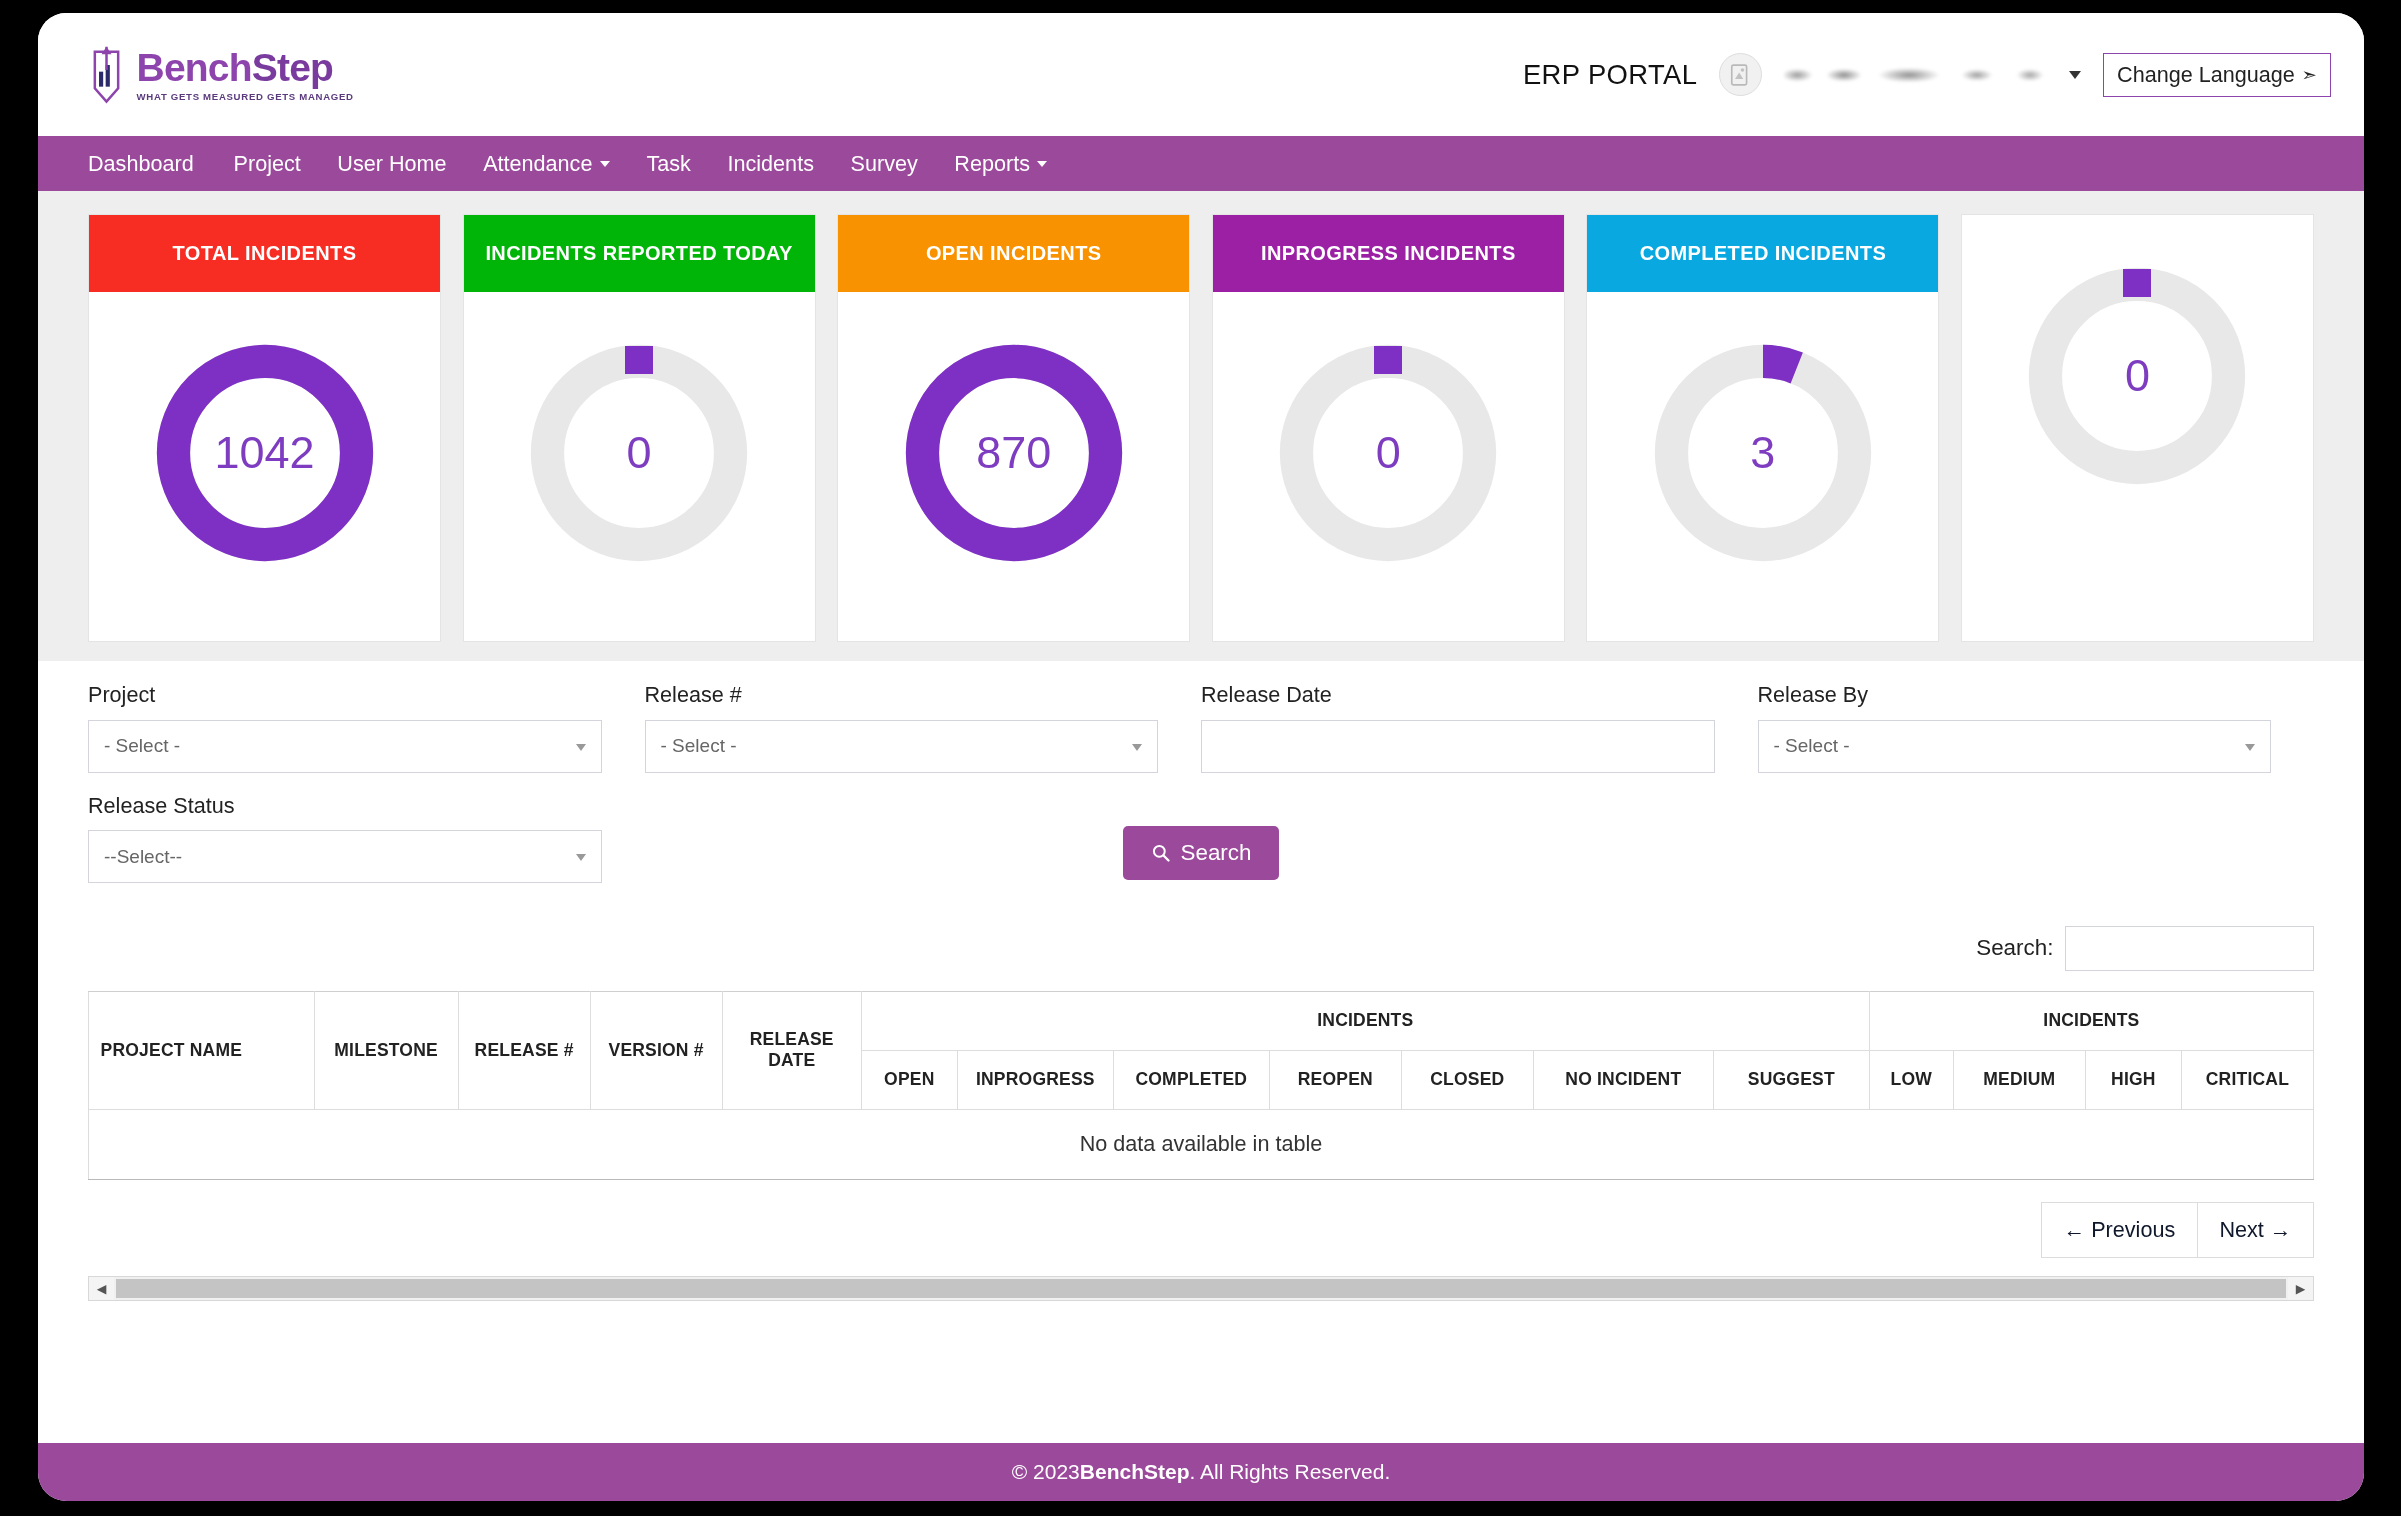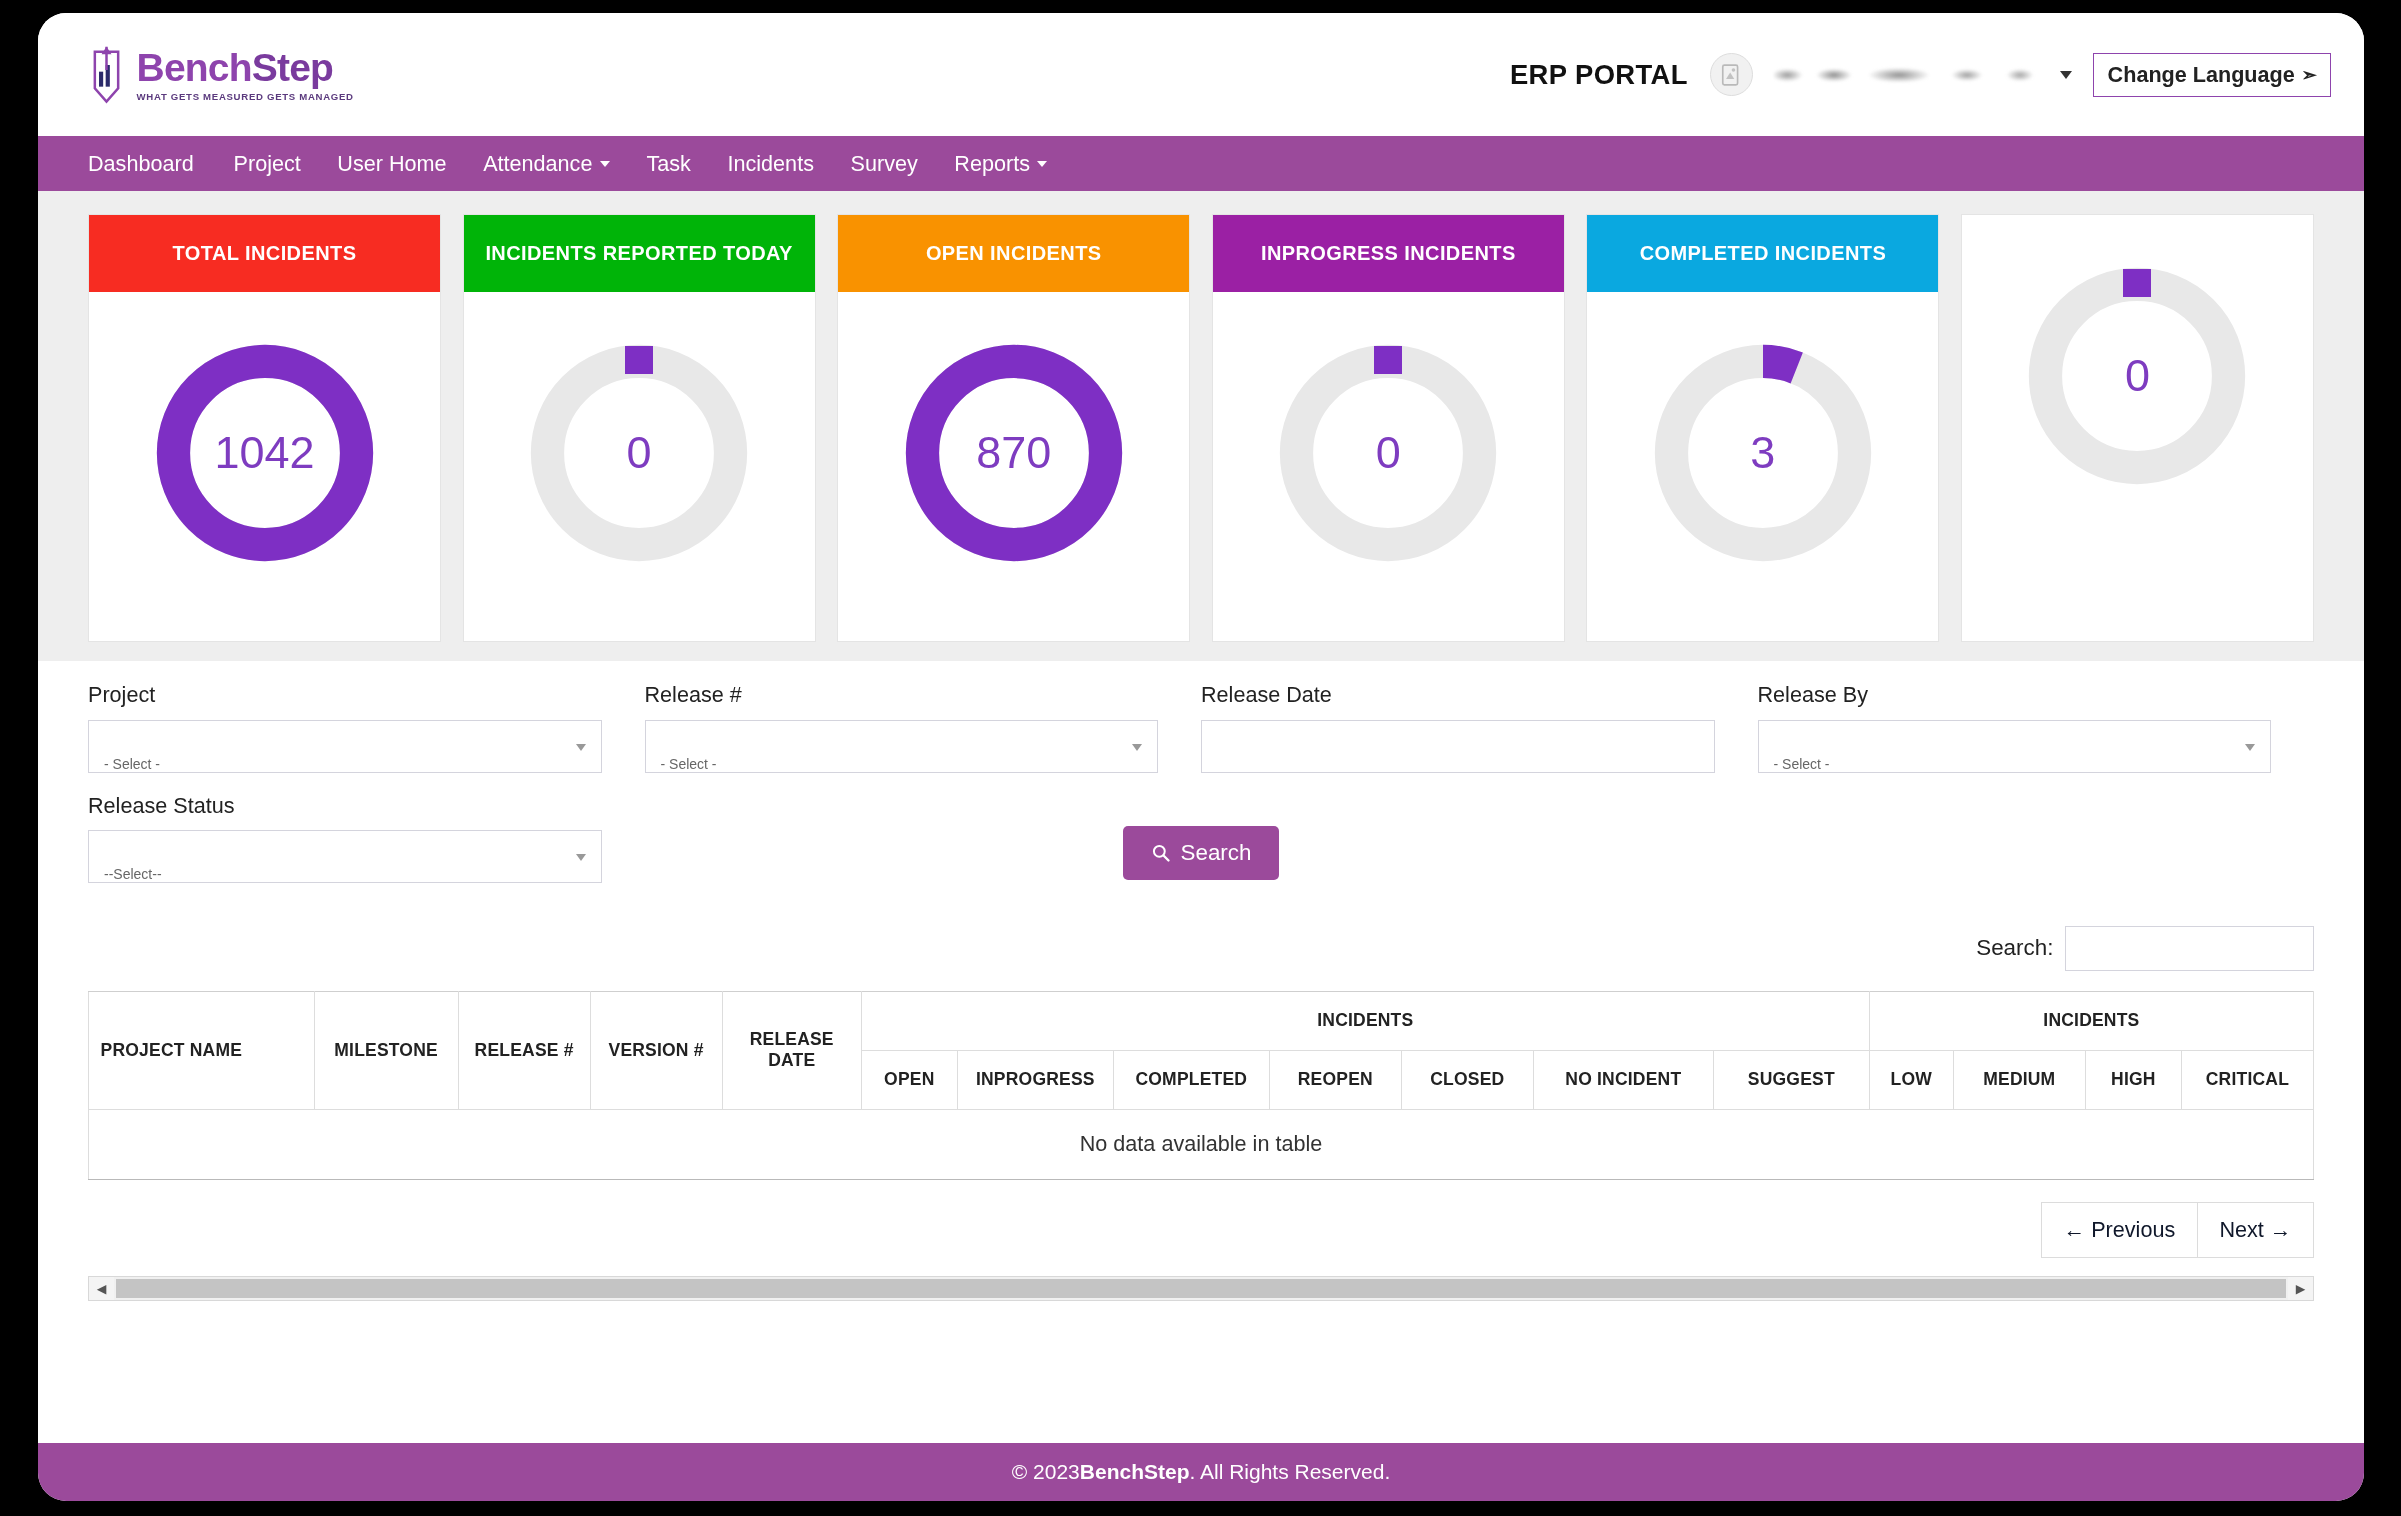--- a/index.html
+++ b/index.html
@@ -36,21 +36,21 @@
     font-size: 39px; font-weight: bold; letter-spacing: -0.8px;
   }
   .logo-title .t1 { color: #8e44ad; }
   .logo-title .t2 { color: #7a3b9e; }
   .logo-sub {
     font-size: 9.6px; font-weight: bold; color: #5b3a7e;
     letter-spacing: 0.7px; margin-top: 4.2px;
   }
   .header-right {
     margin-left: auto;
-    display: flex; align-items: center; gap: 21.6px; font-weight: bold;
+    display: flex; align-items: center; gap: 21.6px;
   }
   .erp-portal {
     font-size: 27.4px; color: #111; letter-spacing: 0.4px;
   }
   .avatar {
     width: 43px; height: 43px; border-radius: 50%;
     background: #f1f1f1; border: 0.8px solid #ddd;
     display: flex; align-items: center; justify-content: center;
     overflow: hidden; position: relative;
   }
@@ -177,24 +177,24 @@
     font-size: 21.6px;
     color: #222;
     margin-bottom: 11.6px;
     display: block;
   }
   .sel, .txtinput {
     width: 100%;
     height: 53px;
     border: 0.8px solid #d4d4dd;
     background: #ffffff;
-    font-size: 14px;
+    font-size: 19px;
     color: #666;
     padding: 0 15px;
-    display: flex; align-items: flex-end;
+    display: flex; align-items: center;
     position: relative;
     cursor: pointer;
   }
   .sel .arrow {
     position: absolute; right: 15px; top: 50%;
     margin-top: -2.5px;
     width: 0; height: 0;
     border-left: 5.8px solid transparent;
     border-right: 5.8px solid transparent;
     border-top: 7.5px solid #999;

